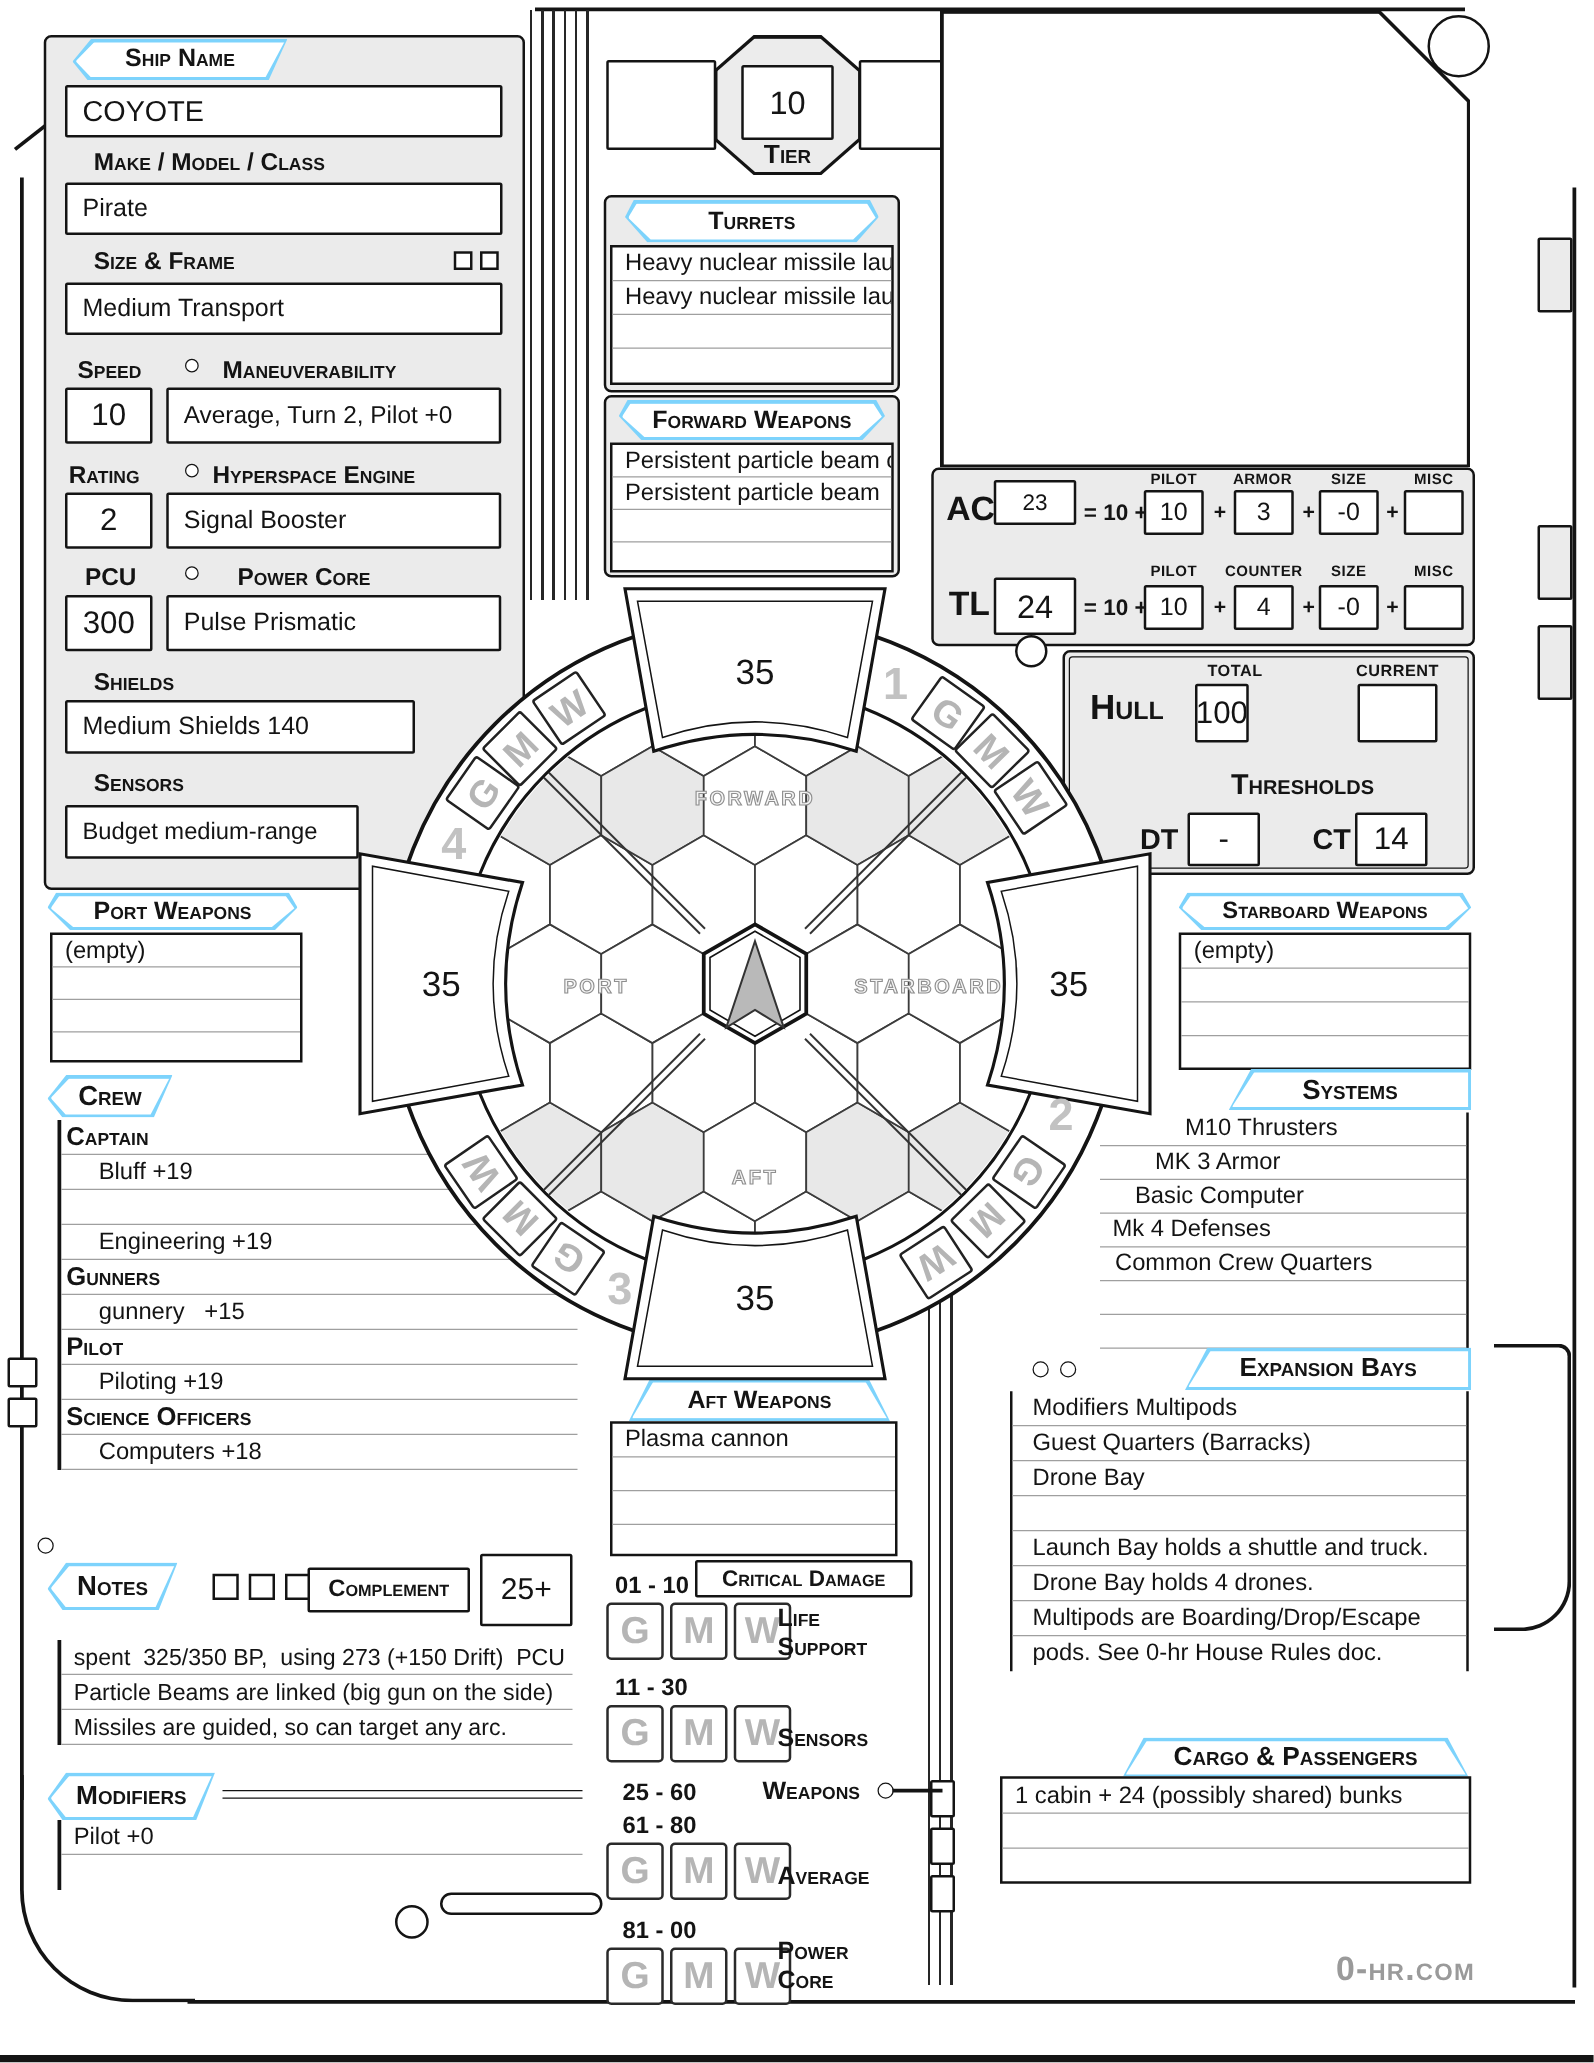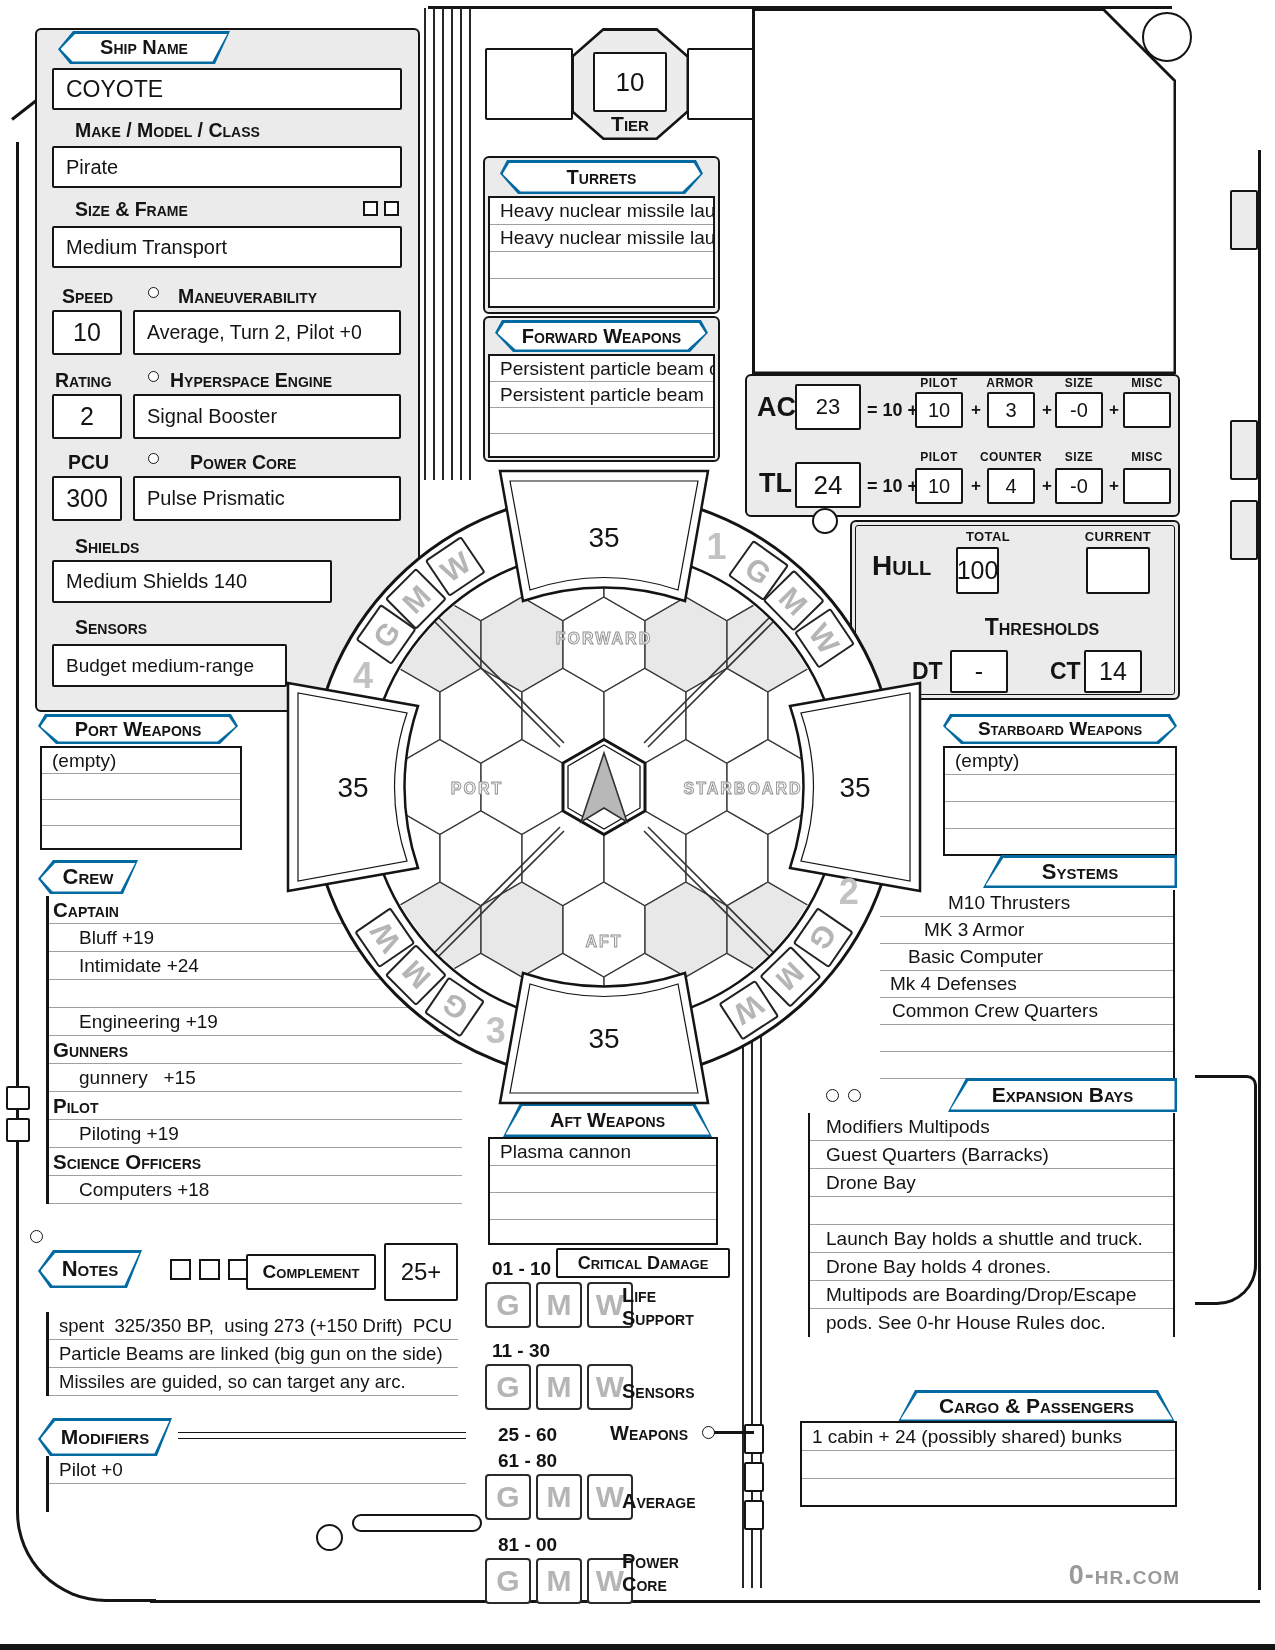--- a/index.html
+++ b/index.html
@@ -8,21 +8,21 @@
   .panel{position:absolute;background:#ebebeb;border:2.5px solid #141414;border-radius:6px;box-sizing:border-box}
   .box{position:absolute;background:#fff;border:2px solid #141414;border-radius:2px;box-sizing:border-box}
   .val{display:flex;align-items:center;padding-left:12px;font-size:20px;white-space:pre;overflow:hidden}
   .cen{justify-content:center;padding-left:0;font-size:25px}
   .lbl{position:absolute;font-variant:small-caps;font-weight:bold;font-size:19.5px;white-space:pre}
   .slbl{position:absolute;font-weight:bold;font-size:12px;letter-spacing:.4px;text-align:center;text-transform:uppercase}
   .plus{position:absolute;font-weight:bold;font-size:17px}
   .circ{position:absolute;width:11px;height:11px;border:1.5px solid #141414;border-radius:50%;background:#fff;box-sizing:border-box}
   .bigcirc{position:absolute;border:2.5px solid #141414;border-radius:50%;background:#fff;box-sizing:border-box}
   .cb{position:absolute;width:15px;height:15px;border:2px solid #141414;background:#fff;box-sizing:border-box}
-  .tab{position:absolute;background:#0369a1}
+  .tab{position:absolute;background:#7dd3fc}
   .tab>span{position:absolute;inset:2.5px;background:#fff;display:flex;align-items:center;justify-content:center;
             font-variant:small-caps;font-weight:bold;font-size:20px;white-space:pre}
   .tab.left,.tab.left>span{clip-path:polygon(0 55%,15px 0,100% 0,calc(100% - 15px) 100%,12px 100%)}
   .tab.center,.tab.center>span{clip-path:polygon(7px 0,calc(100% - 7px) 0,100% 40%,calc(100% - 18px) 100%,18px 100%,0 40%)}
   .tab.right,.tab.right>span{clip-path:polygon(18px 0,100% 0,100% 100%,0 100%)}
   .tab.up,.tab.up>span{clip-path:polygon(17px 0,calc(100% - 17px) 0,100% 100%,0 100%)}
   .list{position:absolute;box-sizing:border-box}
   .list .row{box-sizing:border-box;border-bottom:1.6px solid #9f9f9f;display:flex;align-items:center;
              padding-left:10px;font-size:19px;white-space:pre;overflow:hidden}
   .list.bgw{background:#fff;border:2px solid #141414}
@@ -142,21 +142,21 @@
   <div class="row" style="height:26px"></div>
   <div class="row" style="height:22px;border-bottom:none"></div>
 </div>
 
 <div id="portrait">
     <div></div>
   </div>
 
 <div class="panel" style="left:745px;top:374px;width:435px;height:143px">
   <div class="lbl" style="left:10px;top:16px;font-size:27px;font-variant:normal">AC</div>
-  <div class="box val cen" style="left:48px;top:8px;width:66px;height:46px;border-width:2.5px;font-size:22px">23</div>
+  <div class="box val cen" style="left:48px;top:8px;width:66px;height:36px;border-width:2.5px;font-size:18px">23</div>
   <div class="plus" style="left:120px;top:24px;font-size:18px">= 10 +</div>
   <div class="slbl" style="left:168px;top:0;width:48px">Pilot</div>
   <div class="box val cen" style="left:168px;top:16px;width:48px;height:36px;font-size:20px">10</div>
   <div class="plus" style="left:224px;top:24px">+</div>
   <div class="slbl" style="left:238px;top:0;width:50px">Armor</div>
   <div class="box val cen" style="left:240px;top:16px;width:48px;height:36px;font-size:20px">3</div>
   <div class="plus" style="left:295px;top:24px">+</div>
   <div class="slbl" style="left:308px;top:0;width:48px">Size</div>
   <div class="box val cen" style="left:308px;top:16px;width:48px;height:36px;font-size:20px">-0</div>
   <div class="plus" style="left:362px;top:24px">+</div>
@@ -213,21 +213,20 @@
   <div class="row" style="height:27px"></div>
   <div class="row" style="height:24px;border-bottom:none"></div>
 </div>
 
 <div class="tab left" style="left:38px;top:860px;width:100px;height:34px">
   <span style="font-size:22px">Crew</span>
   </div>
 <div class="list" style="left:46px;top:896px;width:416px;border-left:3px solid #141414">
   <div class="row role" style="height:28px">Captain</div>
   <div class="row skill" style="height:28px">Bluff +19</div>
-  <div class="row skill" style="height:28px">Intimidate +24</div>
   <div class="row" style="height:28px"></div>
   <div class="row skill" style="height:28px">Engineering +19</div>
   <div class="row role" style="height:28px">Gunners</div>
   <div class="row skill" style="height:28px">gunnery   +15</div>
   <div class="row role" style="height:28px">Pilot</div>
   <div class="row skill" style="height:28px">Piloting +19</div>
   <div class="row role" style="height:28px">Science Officers</div>
   <div class="row skill" style="height:28px">Computers +18</div>
 </div>
 

